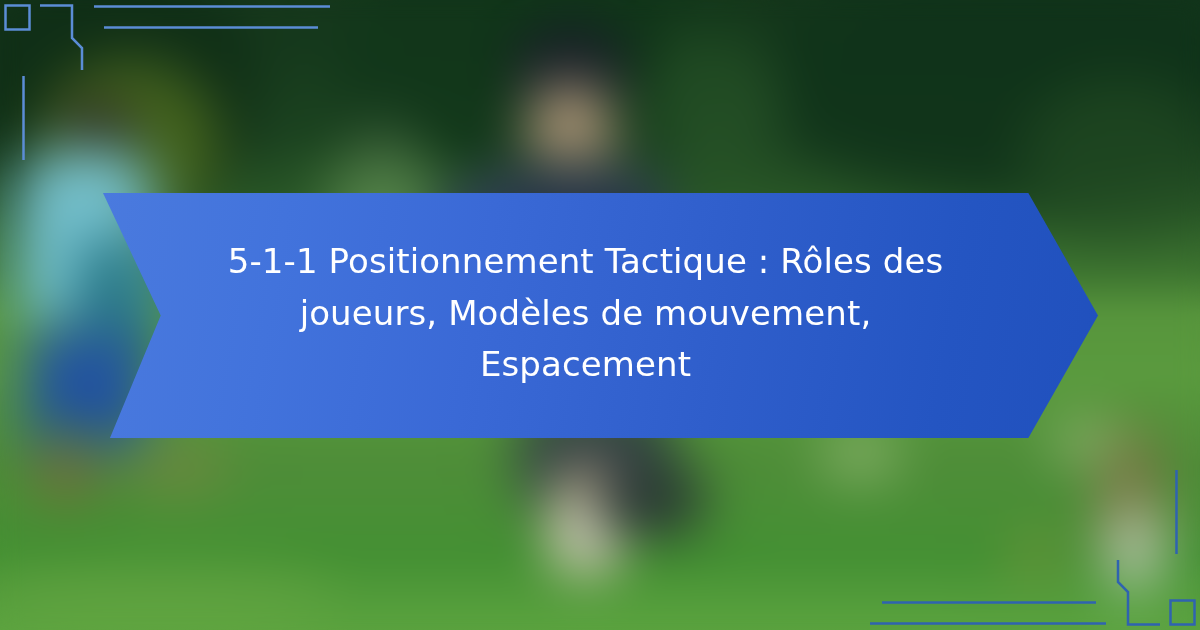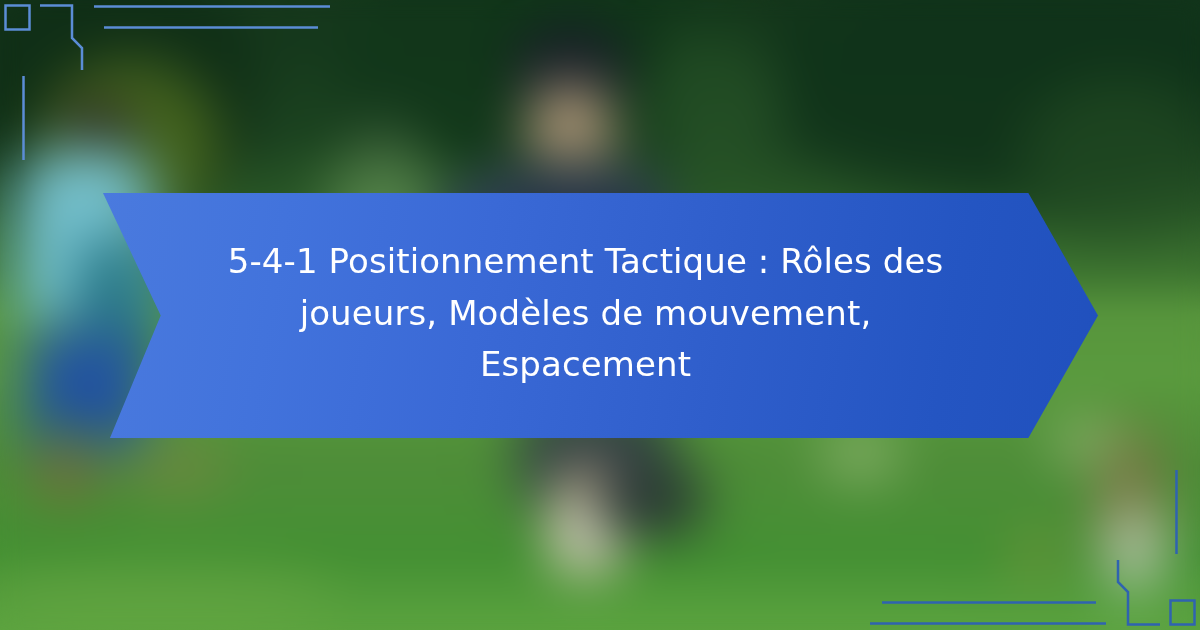--- a/index.html
+++ b/index.html
@@ -185,14 +185,14 @@
     <rect x="5.5" y="5.5" width="24" height="24" fill="none" stroke="#2f63b0" stroke-width="2.5"></rect>
     <path d="M 40 5.5 L 72 5.5 L 72 38 L 82 48 L 82 70" fill="none" stroke="#2f63b0" stroke-width="2.5"></path>
     <line x1="94" y1="6.5" x2="330" y2="6.5" stroke="#2f63b0" stroke-width="2.5"></line>
     <line x1="104" y1="27.5" x2="318" y2="27.5" stroke="#2f63b0" stroke-width="2.5"></line>
     <line x1="23.5" y1="76" x2="23.5" y2="160" stroke="#2f63b0" stroke-width="2.5"></line>
   </g>
 </svg>
 
 <div id="banner-wrap">
   <div id="banner-shape"></div>
-  <div id="banner-title">5-4-1 Positionnement Tactique : Rôles des joueurs, Modèles de mouvement, Espacement</div>
+  <div id="banner-title">5-1-1 Positionnement Tactique : Rôles des joueurs, Modèles de mouvement, Espacement</div>
 </div>
 
 </body></html>

